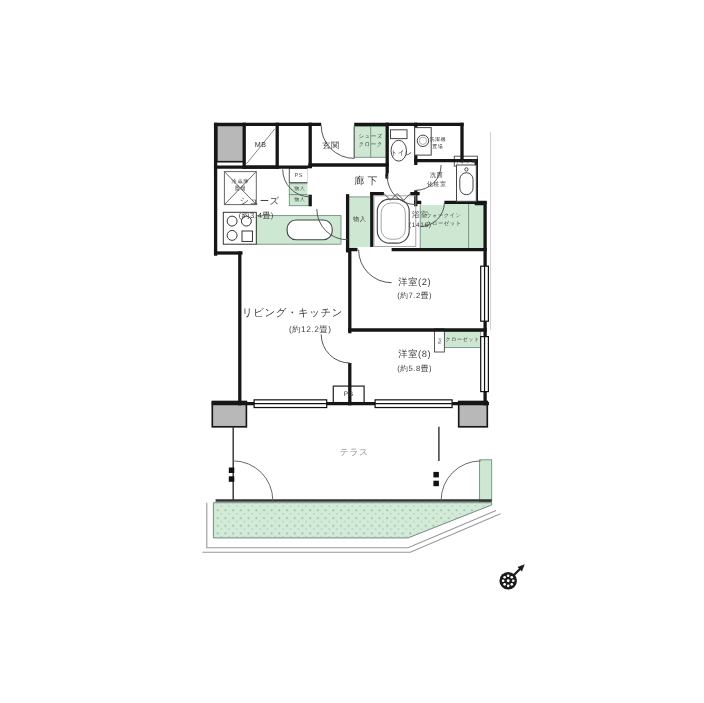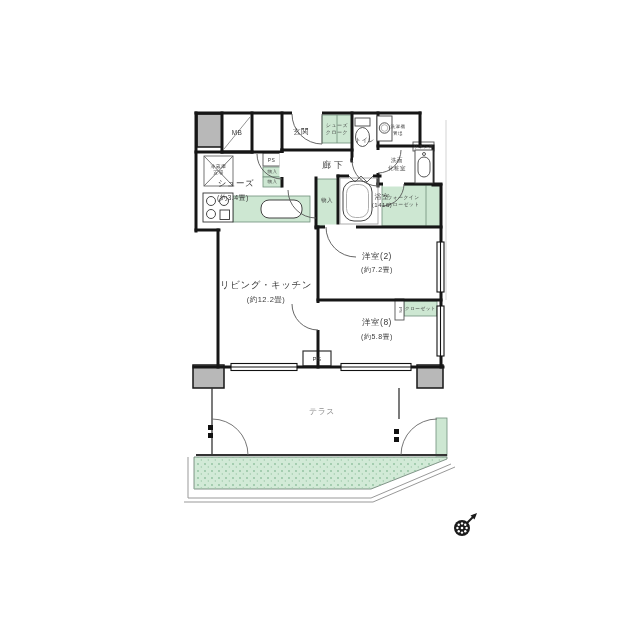--- a/index.html
+++ b/index.html
@@ -229,17 +229,17 @@
   <div class="lb" style="left:382px;top:204.5px;font-size:6px">(1416)</div>
   <div class="lb" style="left:403.5px;top:197.5px;font-size:4.8px">ウォークイン</div>
   <div class="lb" style="left:403.5px;top:204.5px;font-size:4.8px">クローゼット</div>
   <div class="lb" style="left:377px;top:256px;font-size:8.5px">洋室(2)</div>
   <div class="lb" style="left:377px;top:269px;font-size:7px">(約7.2畳)</div>
   <div class="lb" style="left:377px;top:322px;font-size:8.5px">洋室(8)</div>
   <div class="lb" style="left:377px;top:336px;font-size:7px">(約5.8畳)</div>
   <div class="lb" style="left:420.5px;top:308.5px;font-size:4.6px">クローゼット</div>
   <div class="lb vert" style="left:399.5px;top:309.5px;font-size:4.2px">PS</div>
   <div class="lb" style="left:266px;top:285px;font-size:9.5px">リビング・キッチン</div>
-  <div class="lb" style="left:266px;top:300px;font-size:7.5px">(約12.2畳)</div>
+  <div class="lb" style="left:282px;top:300px;font-size:7.5px">(約12.2畳)</div>
   <div class="lb gray" style="left:322px;top:412px;font-size:8px">テラス</div>
   <div class="lb" style="left:317px;top:358.5px;font-size:6px">PS</div>
 
 </div>
 
 </body></html>

